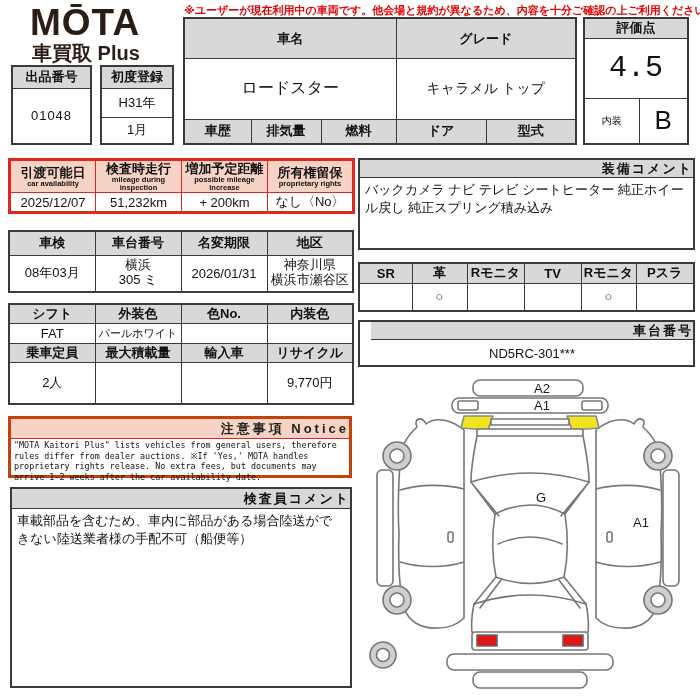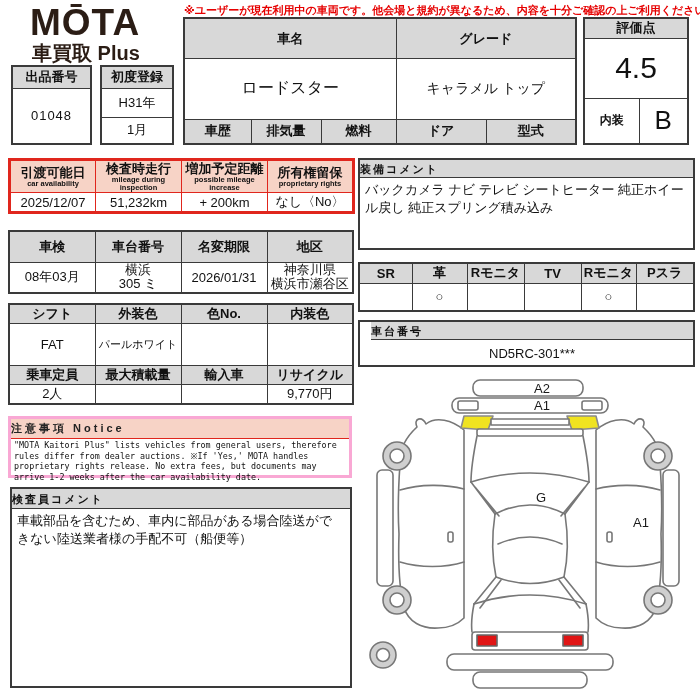--- a/index.html
+++ b/index.html
@@ -24,23 +24,23 @@
   .jp-hd { font-size:13px; font-weight:bold; line-height:1.1; }
 
   
   .warning { left:184px; top:3px; font-size:11px; font-weight:bold; color:#e60000; white-space:nowrap; }
   .logo-main { left:30px; top:4px; font-size:37px; font-weight:900; color:#2b1d15; letter-spacing:1px; line-height:1.0; }
   .logo-sub  { left:32px; top:40px; font-size:20px; font-weight:800; color:#2b1d15; letter-spacing:0px; }
 
   
   .box { position:absolute; border:2px solid #3a3a3a; background:#fff; }
   .box .bh { background:#d8d8d8; border-bottom:1px solid #3a3a3a; font-weight:bold;
-             font-size:11px; text-align:left; letter-spacing:2px; }
+             font-size:13px; text-align:right; letter-spacing:2px; }
   .box .bb { font-size:13px; text-align:left; padding:3px 5px; line-height:1.35; }
-  .box.redbox { border:3px solid #f9a8d4; }
+  .box.redbox { border:3px solid #c2410c; }
   .box.redbox .bh { background:#f7d3c6; border-bottom:1.5px solid #e0261d; color:#222; letter-spacing:3px; }
   .box.redbox .bb { font-family:"DejaVu Sans Mono","Liberation Mono",monospace;
                     font-size:8.4px; line-height:1.27; padding:1px 3px; letter-spacing:0; }
 
   .big-num { font-size:23px; letter-spacing:1px; }
   svg text { font-family:"Liberation Sans","DejaVu Sans",sans-serif; }
 </style>
 </head>
 <body>
 
@@ -105,25 +105,25 @@
 
   <table class="t" style="left:583px; top:17px; width:104px; height:128px;">
     <colgroup>
         <col style="width:55px">
         <col style="width:49px">
       </colgroup>
     <tbody>
         <tr style="height:20px;">
           <td class="hd" colspan="2">評価点</td>
         </tr>
-    <tr style="height:60px;">
+    <tr style="height:60px;font-family:Liberation Mono, monospace;">
           <td colspan="2" style="font-size:30px;">4.5</td>
         </tr>
     <tr>
-      <td style="font-weight:bold; font-size:12px;">内装</td>
+      <td style="font-weight:normal; font-size:10px;">内装</td>
       <td style="font-size:26px;">B</td>
     </tr>
   </tbody>
     </table>
 
   <table class="t red" style="left:8px; top:158px; width:344px; height:56px;">
     <colgroup>
         <col style="width:86px">
         <col style="width:86px">
         <col style="width:86px">
@@ -148,21 +148,21 @@
     </table>
 
   <table class="t" style="left:8px; top:230px; width:344px; height:63px;">
     <colgroup>
         <col style="width:86px">
         <col style="width:86px">
         <col style="width:86px">
         <col style="width:86px">
       </colgroup>
     <tbody>
-        <tr style="height:31px;font-family:Liberation Serif, serif;">
+        <tr style="height:24px;font-family:Liberation Serif, serif;">
       <td class="hd">車検</td>
       <td class="hd">車台番号</td>
       <td class="hd">名変期限</td>
       <td class="hd">地区</td>
     </tr>
     <tr>
       <td>08年03月</td>
       <td class="pre">横浜
 305 ミ</td>
       <td>2026/01/31</td>
@@ -179,21 +179,21 @@
         <col style="width:86px">
         <col style="width:86px">
       </colgroup>
     <tbody>
         <tr style="height:19px;">
       <td class="hd">シフト</td>
       <td class="hd">外装色</td>
       <td class="hd">色No.</td>
       <td class="hd">内装色</td>
     </tr>
-    <tr style="height:42px;">
+    <tr style="height:20px;">
       <td>FAT</td>
       <td style="font-size:11px;">パールホワイト</td>
       <td></td>
       <td></td>
     </tr>
     <tr style="height:19px;margin-top:47px;">
       <td class="hd">乗車定員</td>
       <td class="hd">最大積載量</td>
       <td class="hd">輸入車</td>
       <td class="hd">リサイクル</td>

